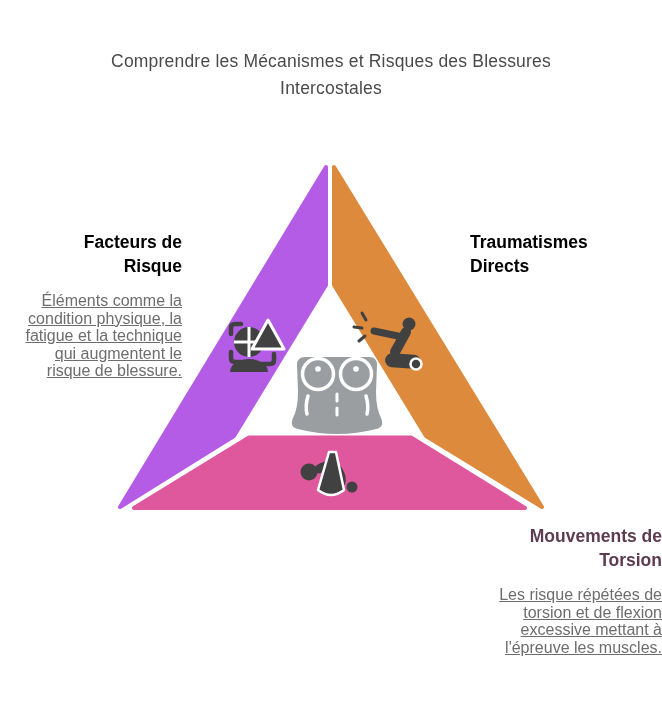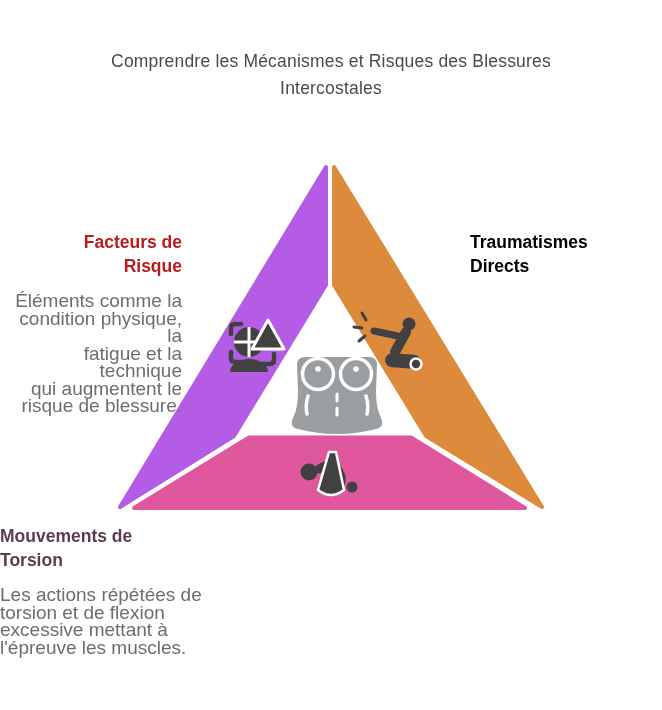--- a/index.html
+++ b/index.html
@@ -20,28 +20,29 @@
   }
   .diagram-svg{position:absolute;top:0;left:0;}
   .block{position:absolute;}
   .block h2{
     margin:0 0 14px 0;
     font-size:17.5px;line-height:24px;font-weight:700;
     white-space:pre-line;
   }
   .block p{
     margin:0;
-    font-size:19px;line-height:17.5px;
+    font-size:16px;line-height:17.5px;
     color:#6d6d6d;
     white-space:pre-line;
+    text-decoration:underline;
   }
   .block-left{top:230px;right:480px;text-align:right;}
   .block-right{top:230px;left:470px;text-align:left;}
-  .block-bottom{top:524px;left:0;right:0;text-align:left;}
-  .hl-left{color:#b91c1c;}
+  .block-bottom{top:524px;left:0;right:0;text-align:right;}
+  .hl-left{color:#000000;}
   .hl-right{color:#000000;}
   .hl-bottom{color:#5d3c52;}
 </style>
 </head>
 <body>
 
 <div class="canvas">
 
   <div class="title">Comprendre les Mécanismes et Risques des Blessures
 Intercostales</div>
@@ -107,19 +108,19 @@
   </div>
 
   <div class="block block-right">
     <h2 class="hl-right">Traumatismes
 Directs</h2>
   </div>
 
   <div class="block block-bottom">
     <h2 class="hl-bottom">Mouvements de
 Torsion</h2>
-    <p>Les actions répétées de
+    <p>Les risque répétées de
 torsion et de flexion
 excessive mettant à
 l'épreuve les muscles.</p>
   </div>
 
 </div>
 
 </body></html>

